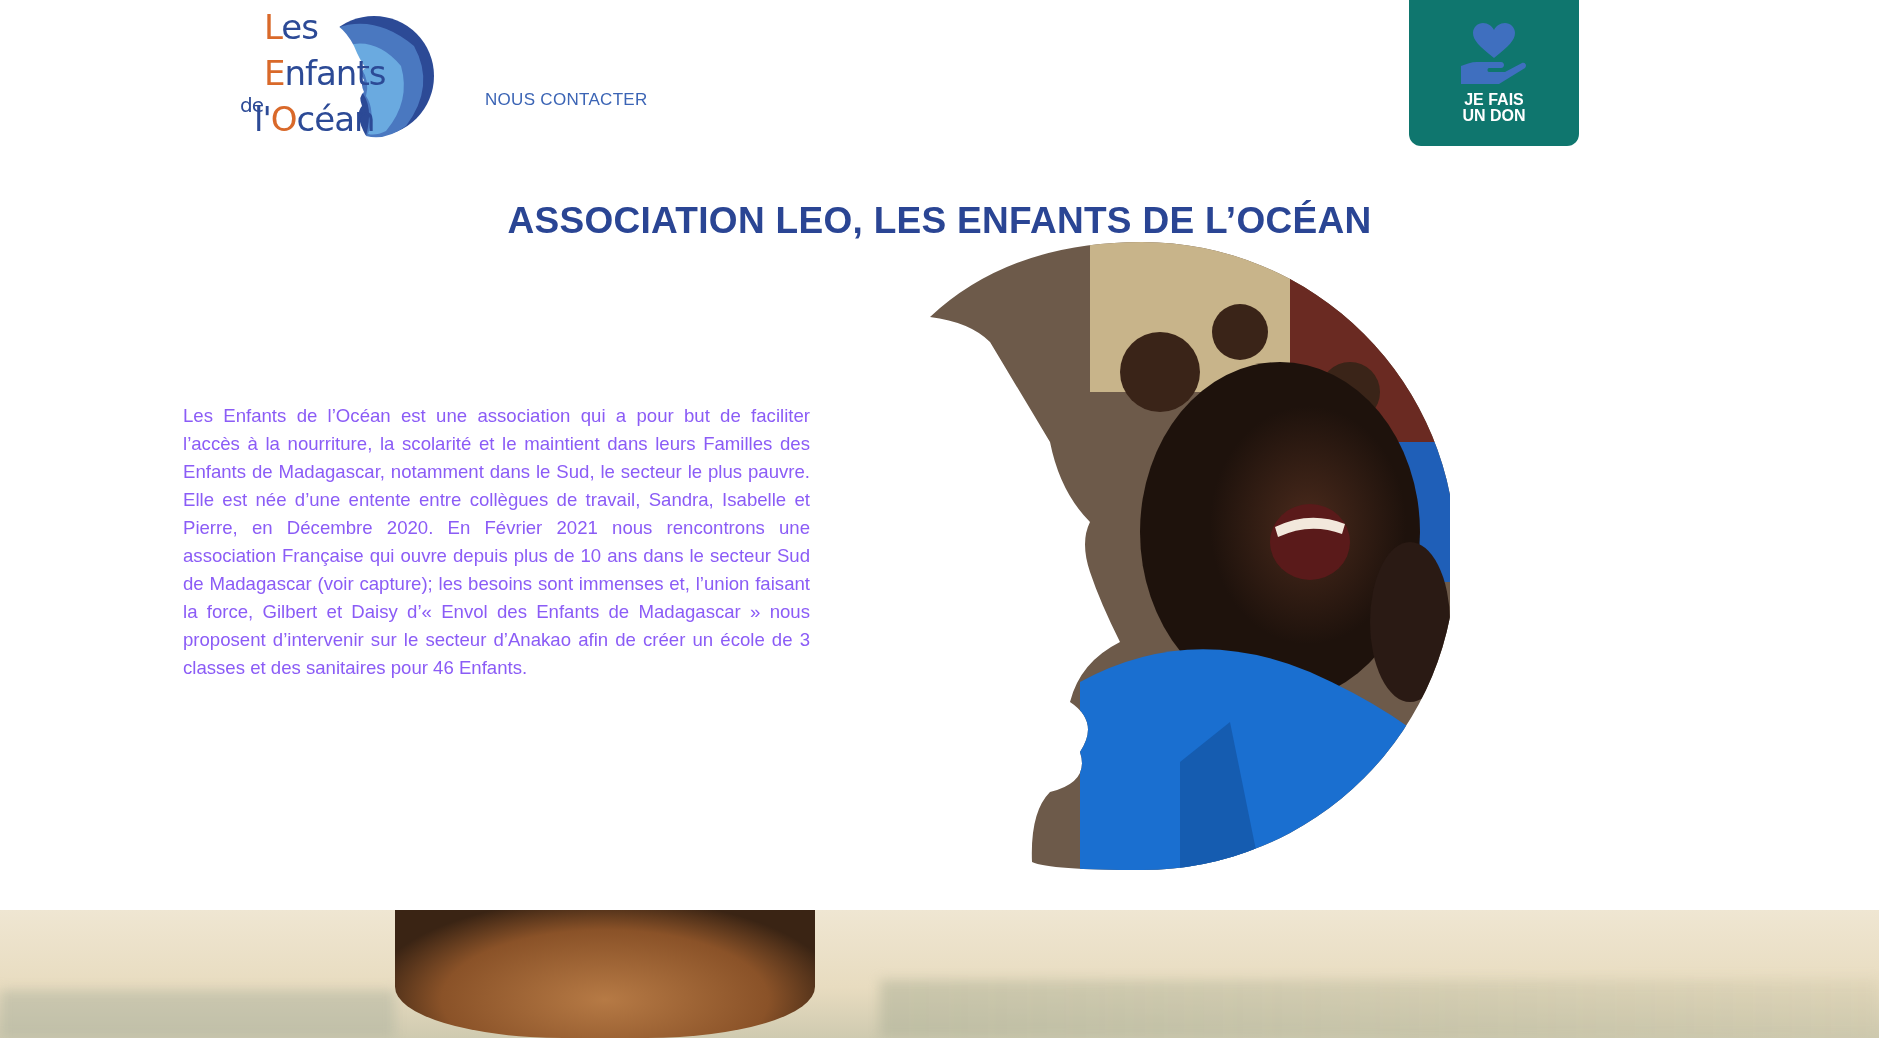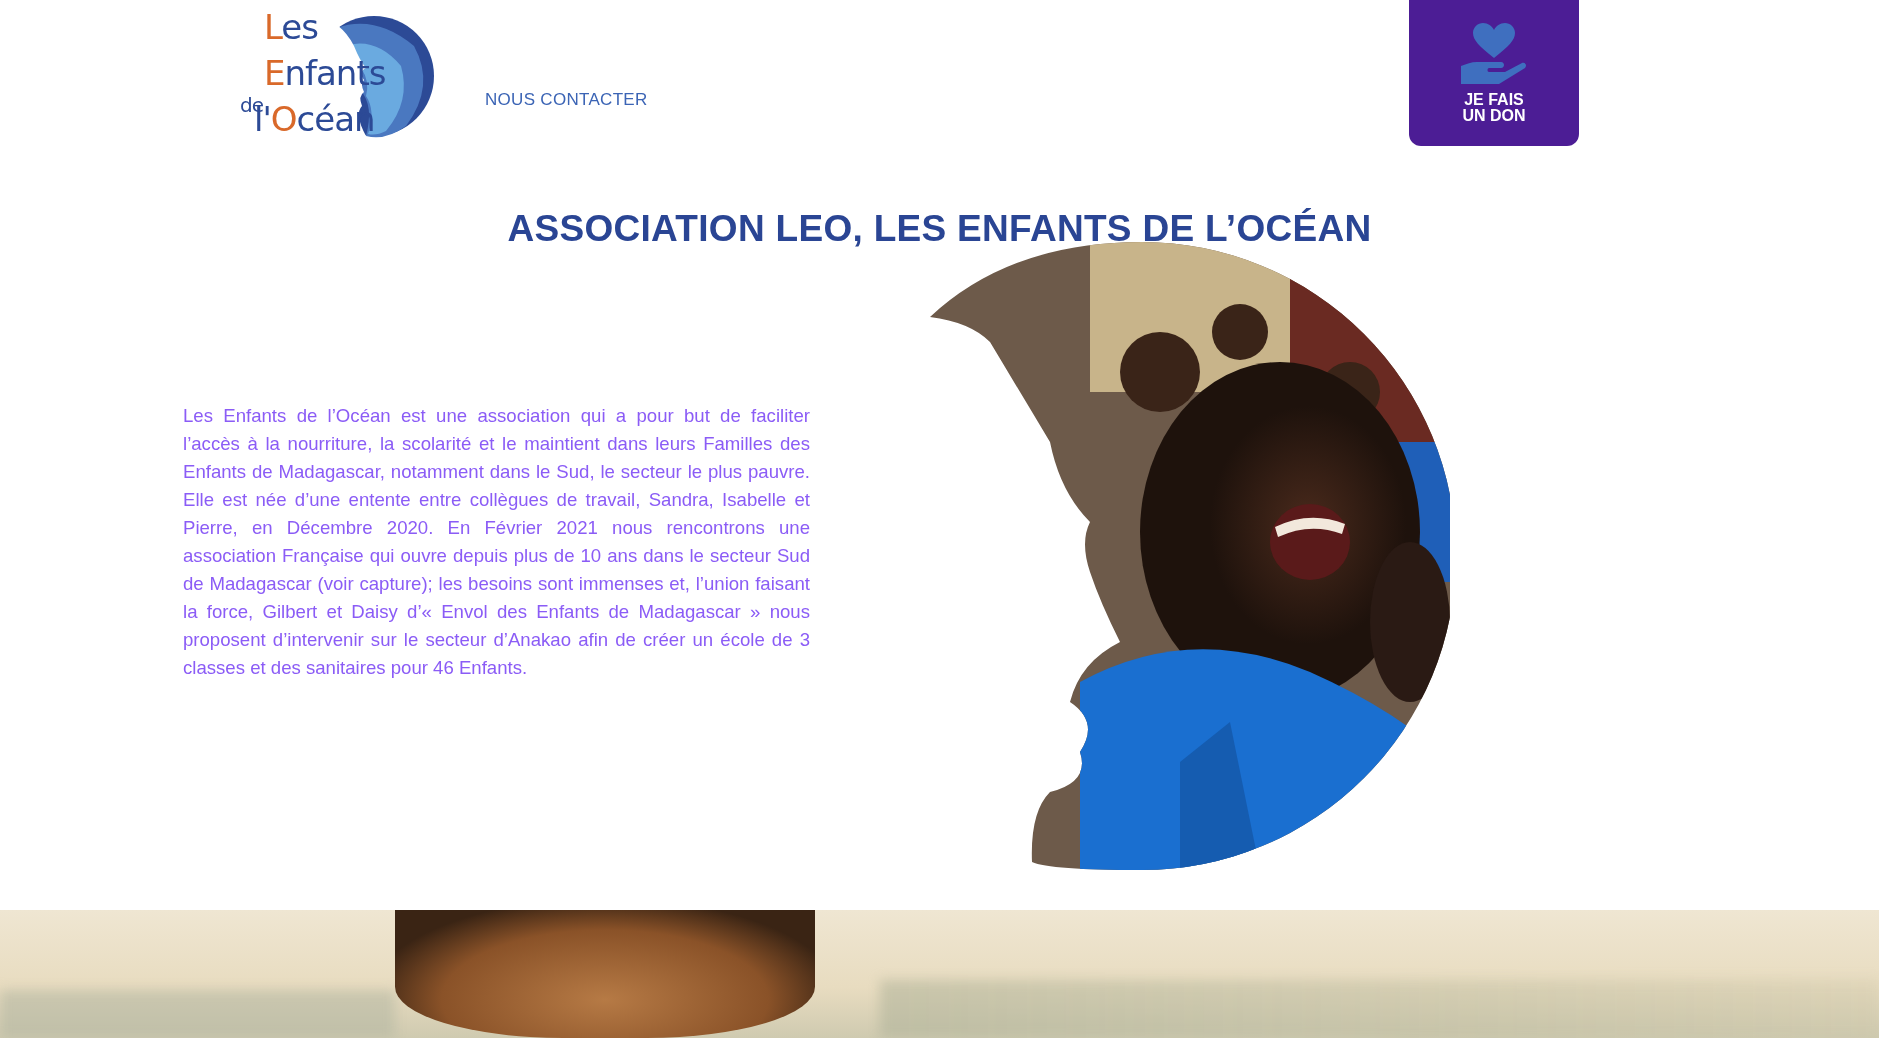--- a/index.html
+++ b/index.html
@@ -2,24 +2,24 @@
 <html><head>
 <meta charset="utf-8">
 <style>
   html, body { margin:0; padding:0; }
   body { width:1879px; height:1038px; overflow:hidden; background:#ffffff; position:relative; font-family:"Liberation Sans", sans-serif; }
   .logo { position:absolute; left:220px; top:6px; width:200px; height:135px;margin-left:16px; }
   .logo-text { position:absolute; left:0; top:0; font-family:"DejaVu Sans", sans-serif; color:#2c4a96; font-size:34px; line-height:34px; letter-spacing:-1px; }
   .logo-text .o { color:#d9692a; }
   .logo-line { position:absolute; white-space:nowrap; }
   .nav-link { position:absolute; left:485px; top:62px; color:#3b64b5; font-size:17px; letter-spacing:0.3px; text-decoration:none;margin-top:28px; }
-  .donate { position:absolute; left:1409px; top:0; width:170px; height:146px; background:#4c1d95; border-radius:0 0 12px 12px; text-align:center; color:#fff; cursor:pointer; }
+  .donate { position:absolute; left:1409px; top:0; width:170px; height:146px; background:#0f766e; border-radius:0 0 12px 12px; text-align:center; color:#fff; cursor:pointer; }
   .donate svg { position:absolute; left:50px; top:22px; }
   .donate-label { position:absolute; left:0; right:0; top:92px; font-weight:bold; font-size:16px; line-height:16px; }
-  h1 { position:absolute; left:0; right:0; top:192px; margin:16px; text-align:center; color:#2a4594; font-size:37px; font-weight:bold; letter-spacing:0.3px; padding-left:0; }
+  h1 { position:absolute; left:0; right:0; top:192px; margin:8px; text-align:center; color:#2a4594; font-size:37px; font-weight:bold; letter-spacing:0.3px; padding-left:0; }
   h1 span { display:inline-block; margin-left:0; }
   .intro { position:absolute; left:183px; top:402px; width:627px; font-size:18.6px; line-height:28px; color:#8b5cf6; text-align:justify; margin:0; }
   .photo { position:absolute; left:930px; top:242px; width:520px; height:628px; }
   .band { position:absolute; left:0; top:910px; width:1879px; height:128px; background:linear-gradient(180deg,#efe6d2 0%,#e8dcc0 60%,#cfcab0 100%); overflow:hidden; }
   .band .face { position:absolute; left:395px; top:0; width:420px; height:128px; background:radial-gradient(ellipse at 50% 70%,#b67a45 0%,#8a5228 55%,#3a2414 80%); border-radius:0 0 40% 40%; }
   .band .blur1 { position:absolute; left:880px; top:70px; width:1000px; height:58px; background:linear-gradient(90deg,rgba(170,175,150,0.5),rgba(200,195,165,0.3)); filter:blur(6px); }
   .band .blur0 { position:absolute; left:0; top:80px; width:395px; height:48px; background:rgba(175,180,160,0.5); filter:blur(6px); }
 </style>
 </head>
 <body>

